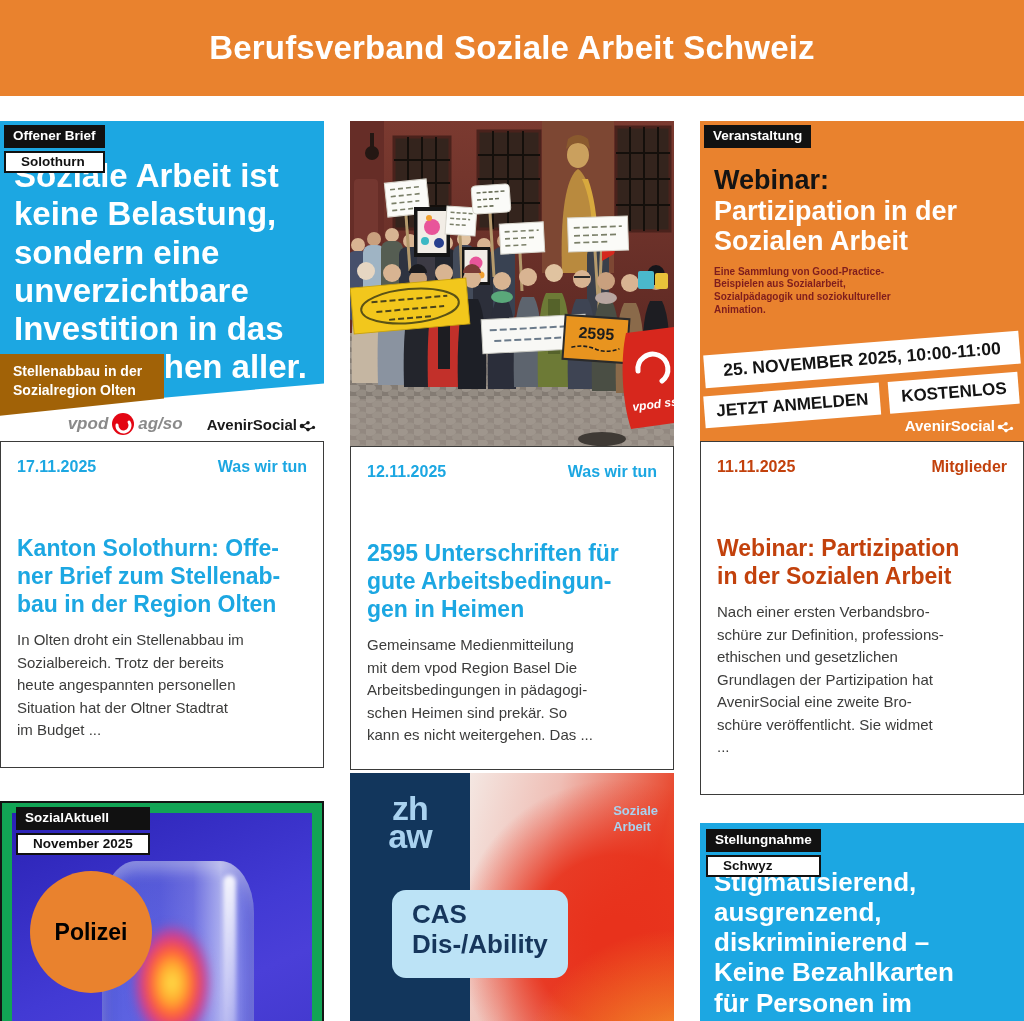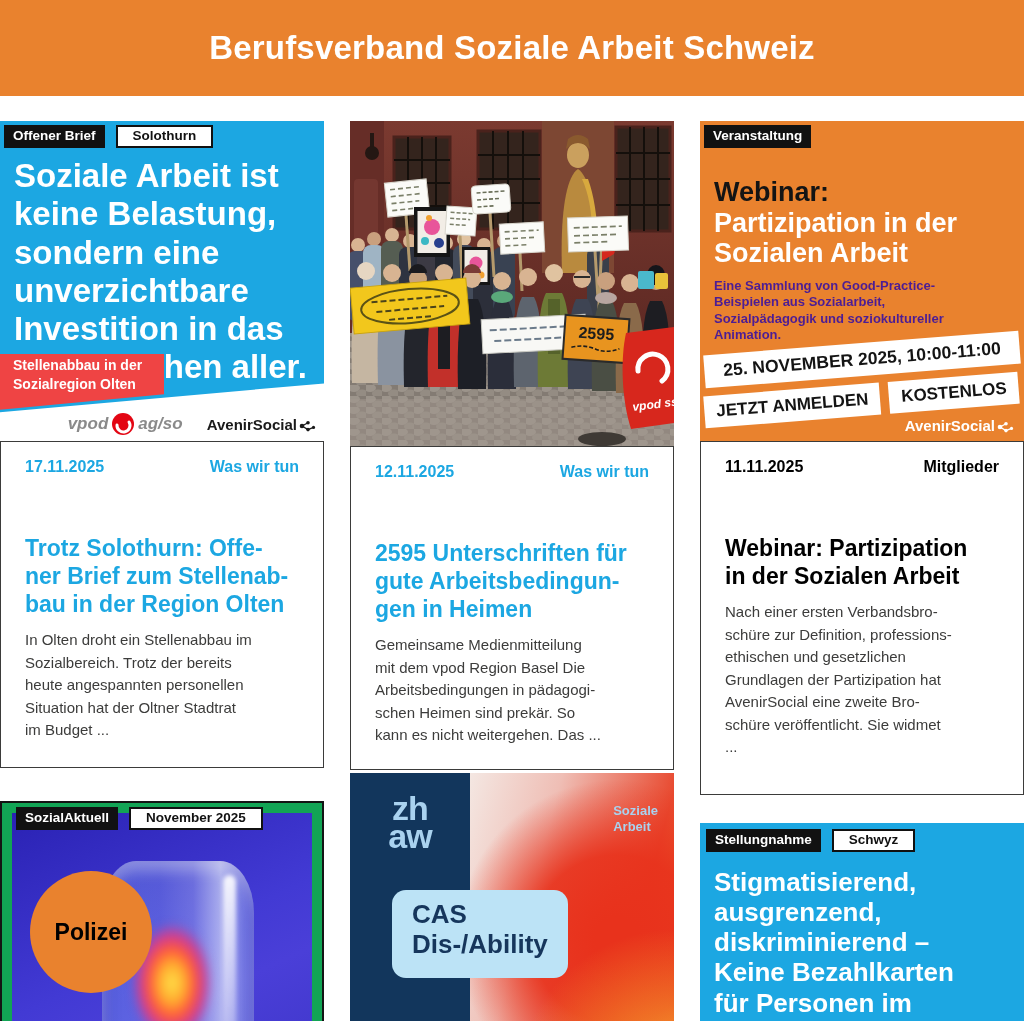--- a/index.html
+++ b/index.html
@@ -10,53 +10,53 @@
   
   .site-header { height:96px; background:#E9822E; display:flex; align-items:center; justify-content:center; }
   .site-header h1 { color:#fff; font-size:33px; font-weight:bold; letter-spacing:.2px; }
 
   
   .main { margin-top:25px; display:flex; gap:26px; }
   .col { width:324px; flex:0 0 324px; display:flex; flex-direction:column; }
 
   
   .card-img { position:relative; height:320px; overflow:hidden; background:#fff; }
-  .tags { position:absolute; top:4px; left:4px; display:flex; gap:11px; z-index:5; }
+  .tags { position:absolute; top:4px; left:4px; display:flex; gap:3px; z-index:5;flex-direction:column; }
   .tag { display:inline-block; font-size:13.5px; font-weight:bold; padding:4px 9px 5px; line-height:1; white-space:nowrap; }
   .tag-black { background:#111; color:#fff; }
   .tag-white { background:#fff; color:#111; border:2px solid #111; padding:2px 15px 3px; }
 
-  .card-body { border:1.5px solid #3B3B3A; padding:16px 24px; background:#fff; }
+  .card-body { border:1.5px solid #3B3B3A; padding:16px 16px; background:#fff; }
   .meta { display:flex; justify-content:space-between; font-size:16px; font-weight:600; }
   .meta a { text-decoration:none; }
   .c-blue { color:#1CA7E2; }
-  .c-pink { color:#000000; }
+  .c-pink { color:#c2410c; }
   .card-title { margin-top:58px; font-size:23px; font-weight:bold; line-height:1.22; white-space:pre-line; }
   .excerpt { margin-top:11px; color:#3C3C3B; font-size:15px; line-height:1.5; white-space:pre-line; }
 
   
   .olten-img .blue-bg { position:absolute; inset:0; background:#1CA7E2;
       clip-path:polygon(0 0,100% 0,100% 82%,0 91%); }
   .olten-headline { position:absolute; top:36px; left:14px; right:8px; color:#fff;
       font-size:33px; font-weight:bold; line-height:1.16; white-space:pre-line; }
-  .olten-label { position:absolute; left:0; top:233px; background:#ef4444; color:#fff;
-      font-size:14px; font-weight:bold; line-height:1.35; padding:2px 22px 16px 13px;
+  .olten-label { position:absolute; left:0; top:233px; background:#a16207; color:#fff;
+      font-size:14px; font-weight:bold; line-height:1.35; padding:8px 22px 16px 13px;
       clip-path:polygon(0 0,100% 0,100% 72%,0 100%); white-space:pre-line; }
   .olten-logos { position:absolute; right:8px; bottom:5px; display:flex; align-items:center; gap:24px; }
   .vpod-wrap { display:flex; align-items:center; gap:3px; font-style:italic; font-weight:bold;
       color:#8A8A8A; font-size:17px; }
   .avenir-wrap { display:flex; align-items:flex-end; gap:2px; font-weight:bold; font-size:15px; color:#1a1a1a; }
   .avenir-wrap.white { color:#fff; }
 
   
   .webinar-img { background:#E9822E; }
-  .webinar-inner { position:absolute; inset:0; padding:56px 14px 0; }
+  .webinar-inner { position:absolute; inset:0; padding:44px 14px 0; }
   .webinar-title-black { color:#141414; font-size:27px; font-weight:bold; line-height:1.15; }
   .webinar-title-white { color:#fff; font-size:27px; font-weight:bold; line-height:1.12; white-space:pre-line; }
-  .webinar-sub { margin-top:9px; color:#4c1d95; font-size:13px; font-weight:bold; line-height:1.28; white-space:pre-line; }
+  .webinar-sub { margin-top:9px; color:#7f1d1d; font-size:10px; font-weight:bold; line-height:1.28; white-space:pre-line; }
   .banner { background:#fff; color:#141414; font-weight:bold; white-space:nowrap; }
   .banner-date { position:absolute; top:222px; left:4px; right:4px; transform:rotate(-4.5deg);
       font-size:17.5px; text-align:center; padding:6px 4px; }
   .banner-row { position:absolute; top:263px; left:4px; display:flex; gap:9px; transform:rotate(-4.5deg); }
   .banner-row .banner { font-size:17px; padding:6px 12px; }
   .webinar-logo { position:absolute; right:10px; bottom:7px; }
 
   
   .green-frame { margin-top:33px; border:2px solid #141414; height:340px; }
   .green-inner { border:10px solid #12A455; height:100%; position:relative;
@@ -155,21 +155,21 @@
                 <circle cx="14.5" cy="7.4" r="1.6" fill="#1a1a1a"></circle>
               </svg>
             </span>
           </div>
         </div>
         <div class="card-body b-olten">
           <div class="meta">
             <span class="c-blue">17.11.2025</span>
             <a class="c-blue" href="#">Was wir tun</a>
           </div>
-          <h3 class="card-title c-blue">Trotz Solothurn: Offe-
+          <h3 class="card-title c-blue">Kanton Solothurn: Offe-
 ner Brief zum Stellenab-
 bau in der Region Olten</h3>
           <p class="excerpt">In Olten droht ein Stellenabbau im
 Sozialbereich. Trotz der bereits
 heute angespannten personellen
 Situation hat der Oltner Stadtrat
 im Budget ...</p>
         </div>
       </article>
 

